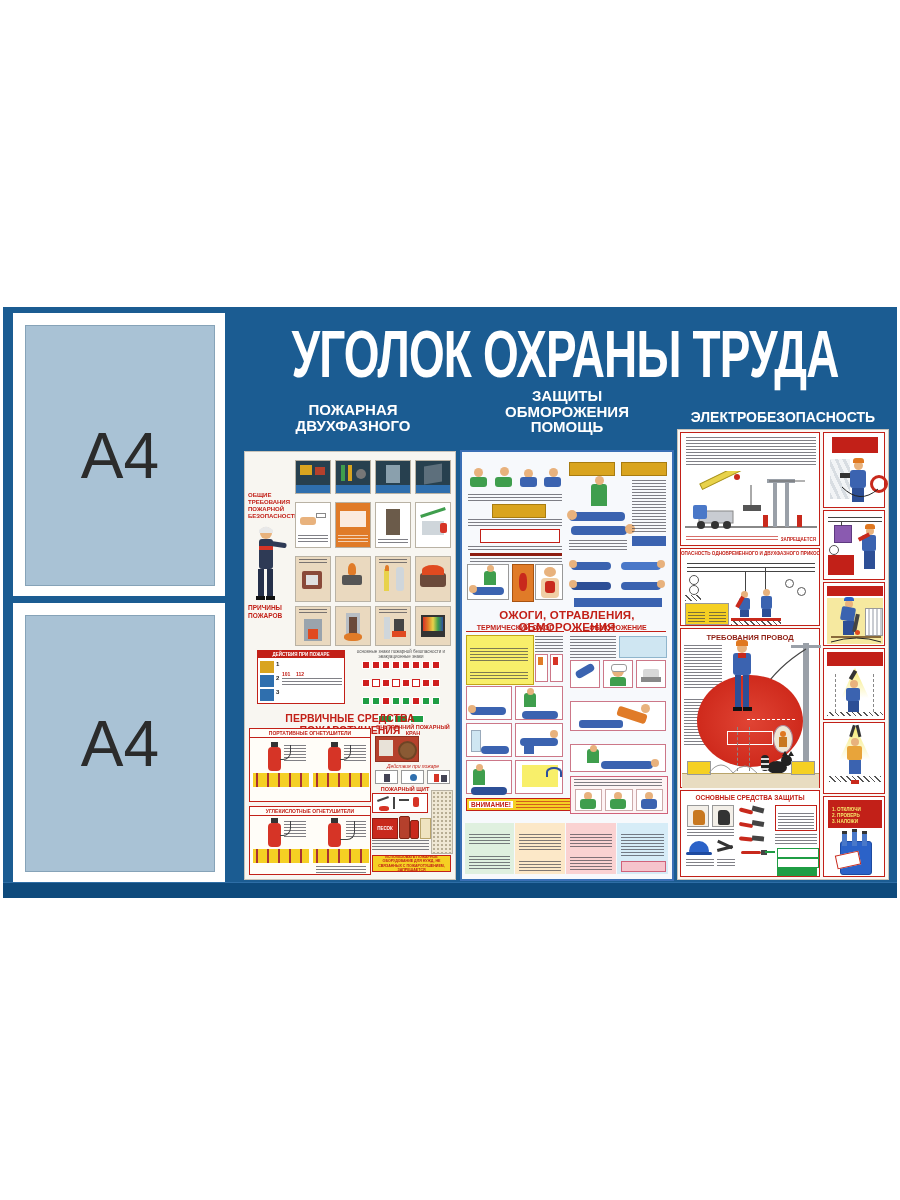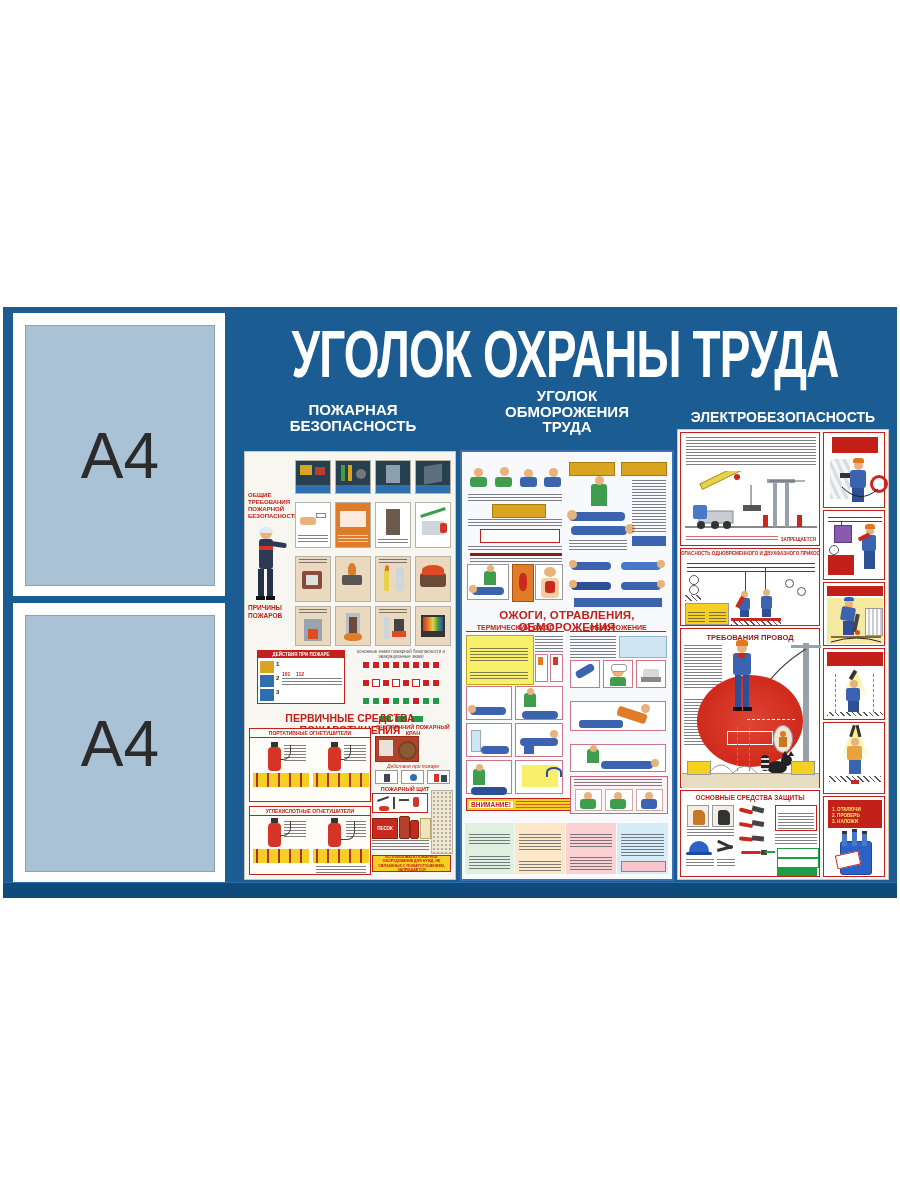--- a/index.html
+++ b/index.html
@@ -58,26 +58,26 @@
 <body>
 
 <div class="board">
   <div class="board-strip"></div>
 </div>
 
 <div class="board-title">УГОЛОК ОХРАНЫ ТРУДА</div>
 
 <div class="col-header" style="left:262px;top:402px;width:182px;">
   <div>ПОЖАРНАЯ</div>
-  <div>БЕЗОПАСНОСТЬ</div>
+  <div>ДВУХФАЗНОГО</div>
 </div>
 <div class="col-header" style="left:475px;top:388px;width:184px;">
-  <div>УГОЛОК</div>
+  <div>ЗАЩИТЫ</div>
   <div>ОБМОРОЖЕНИЯ</div>
-  <div>ТРУДА</div>
+  <div>ПОМОЩЬ</div>
 </div>
 <div class="col-header" style="left:676px;top:410px;width:214px;font-size:14px;">
   <div>ЭЛЕКТРОБЕЗОПАСНОСТЬ</div>
 </div>
 
 <div class="pocket" style="top:313px;height:283px;">
   <div class="pocket-inner">
     <span>А4</span>
   </div>
 </div>

